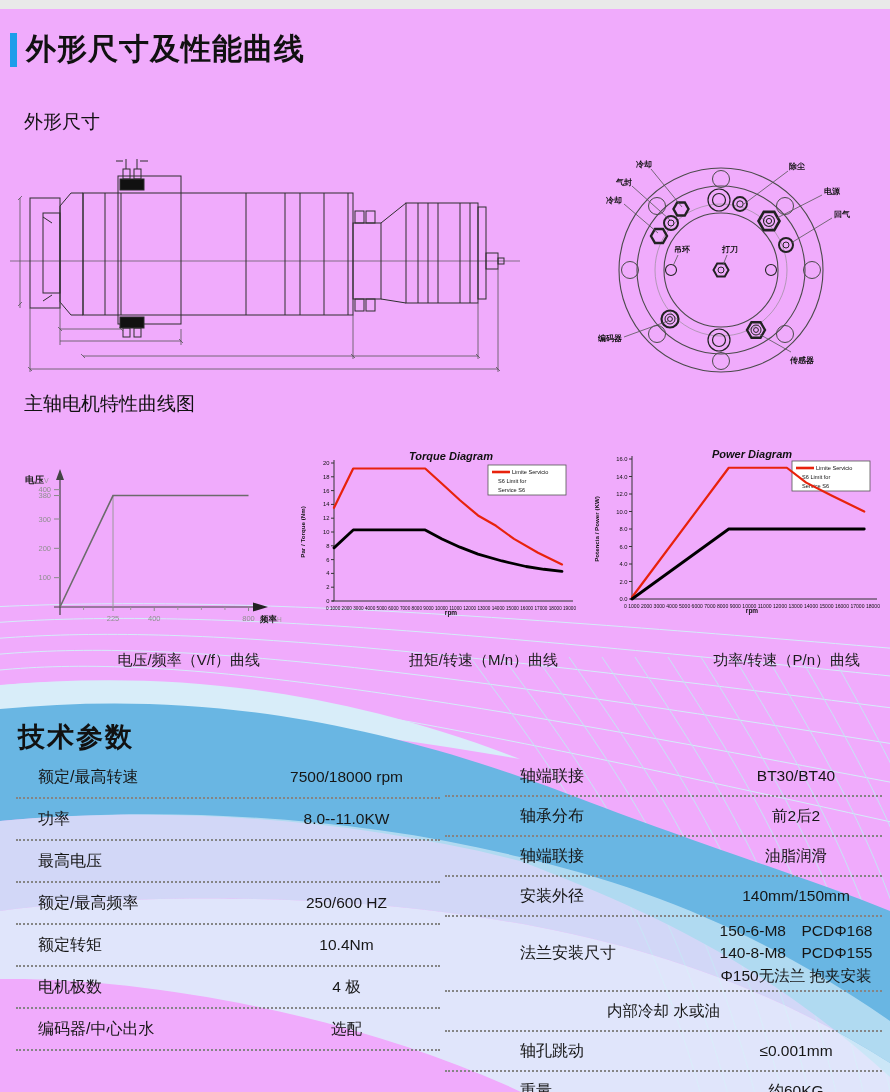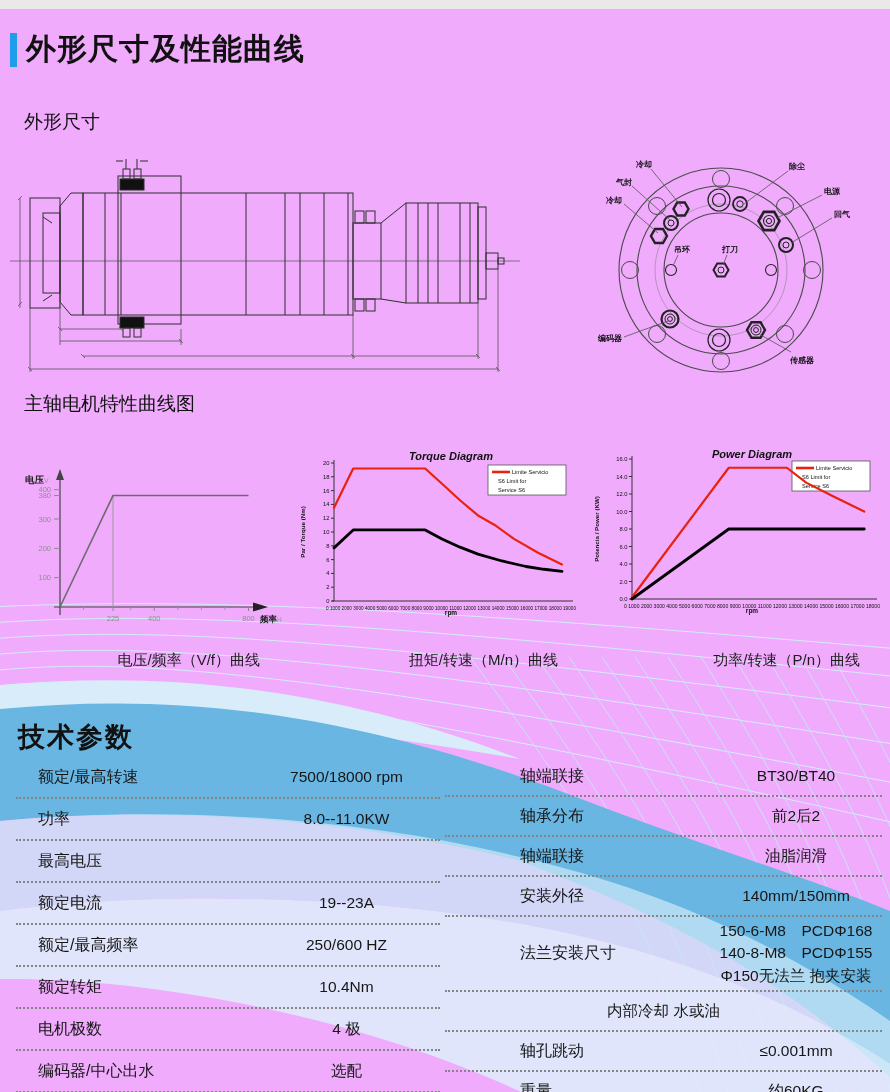--- a/index.html
+++ b/index.html
@@ -309,24 +309,20 @@
         <span class="pvalue">7500/18000 rpm</span>
       </div>
       <div class="prow">
         <span class="plabel">功率</span>
         <span class="pvalue">8.0--11.0KW</span>
       </div>
       <div class="prow">
         <span class="plabel">最高电压</span>
       </div>
       <div class="prow">
-        <span class="plabel">额定电流</span>
-        <span class="pvalue">19--23A</span>
-      </div>
-      <div class="prow">
         <span class="plabel">额定/最高频率</span>
         <span class="pvalue">250/600 HZ</span>
       </div>
       <div class="prow">
         <span class="plabel">额定转矩</span>
         <span class="pvalue">10.4Nm</span>
       </div>
       <div class="prow">
         <span class="plabel">电机极数</span>
         <span class="pvalue">4 极</span>

